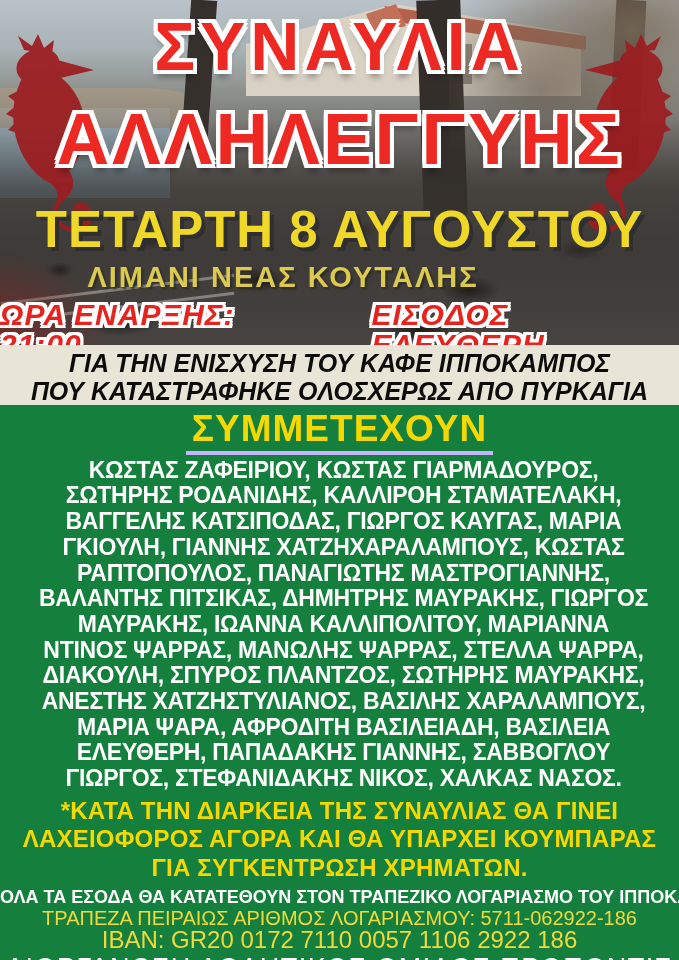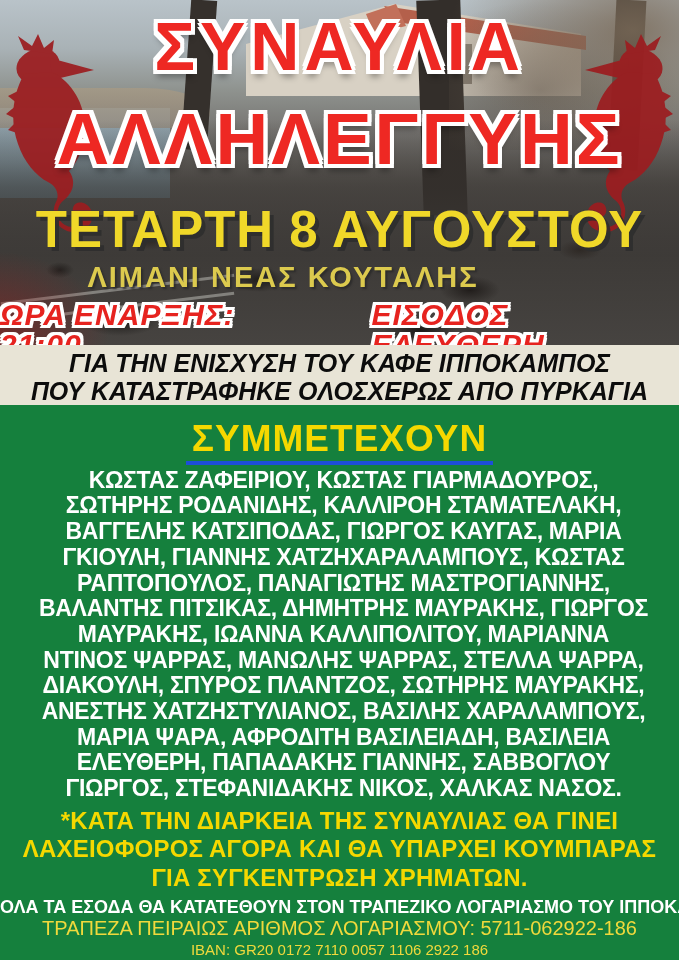--- a/index.html
+++ b/index.html
@@ -77,31 +77,31 @@
   }
   
   .cause-band{
     position:absolute;top:345px;left:0;width:679px;height:60px;
     background:#e8e4d6;color:#0c0c0c;display:flex;flex-direction:column;justify-content:flex-end;
     font-size:25px;font-weight:bold;font-style:italic;text-align:center;line-height:28px;letter-spacing:0px;
   }
   
   .navy{position:absolute;top:405px;left:0;width:679px;height:555px;color:#fff;text-align:center;}
   .participants-heading{
-    display:inline-block;margin:14px auto 3px;
+    display:inline-block;margin:4px auto 3px;
     font-size:37px;font-weight:bold;color:#f5d800;letter-spacing:1px;line-height:1.1;
-    border-bottom:4px solid #1d4ed8;padding:0 6px 1px;
+    border-bottom:4px solid #c4b5fd;padding:0 6px 1px;
   }
   .names{font-size:23px;font-weight:bold;letter-spacing:-0.3px;line-height:25.7px;color:#ffffff;}
   .names div{white-space:nowrap;display:flex;justify-content:center;margin-left:8px;}
   .raffle{margin-top:5px;font-size:24px;font-weight:bold;color:#f5d800;line-height:28.5px;letter-spacing:0.2px;}
   .raffle div{white-space:nowrap;display:flex;justify-content:center;}
   .deposit{margin-top:5px;font-size:18px;font-weight:bold;color:#ffffff;line-height:20px;white-space:nowrap;}
   .bank{font-size:20px;font-weight:500;color:#f0d93c;line-height:22px;white-space:nowrap;}
-  .iban{font-size:15px;font-weight:500;color:#f0d93c;line-height:22px;white-space:nowrap;}
+  .iban{font-size:24px;font-weight:500;color:#f0d93c;line-height:22px;white-space:nowrap;}
   .organizer{margin-top:3px;font-size:27px;font-weight:400;color:#ffffff;letter-spacing:1.5px;line-height:29px;white-space:nowrap;}
 </style>
 </head>
 <body>
 
 <div class="poster">
 
   <div class="photo">
     <div class="sea"></div>
     <div class="hill"></div>

